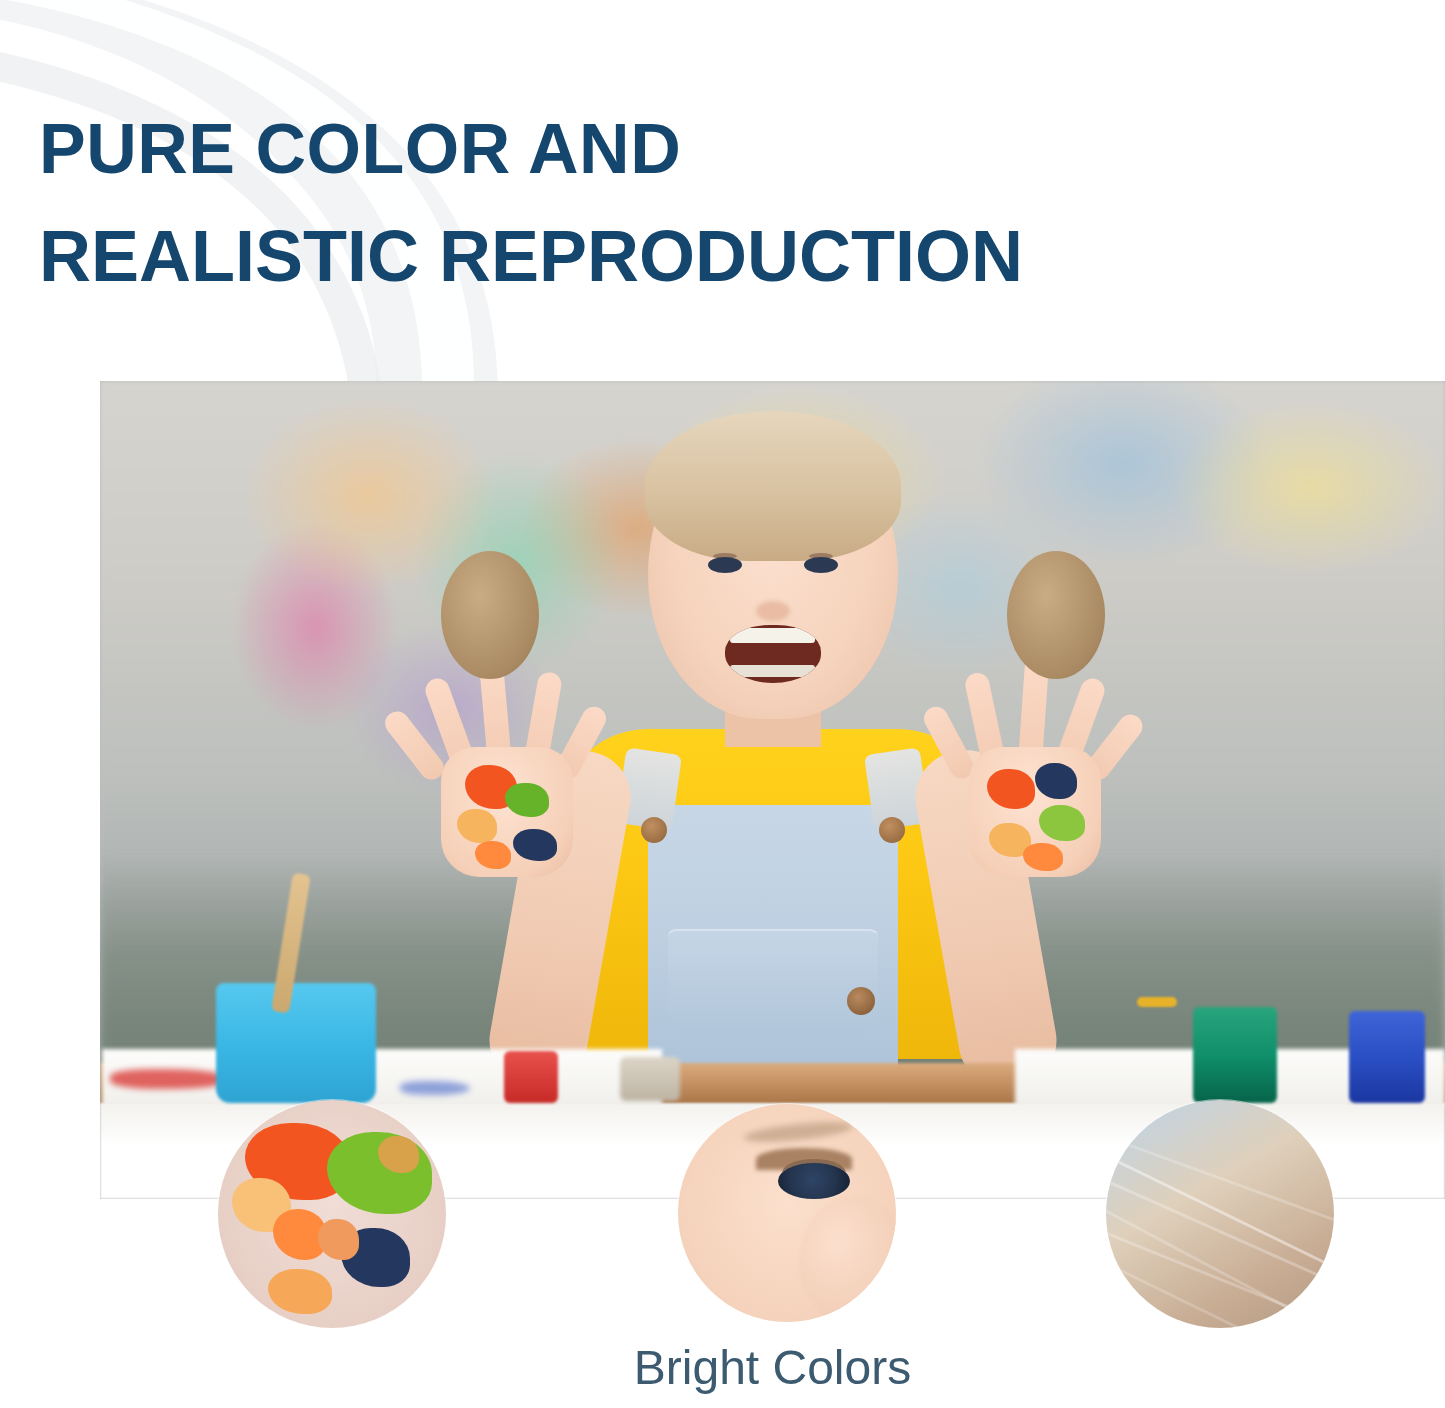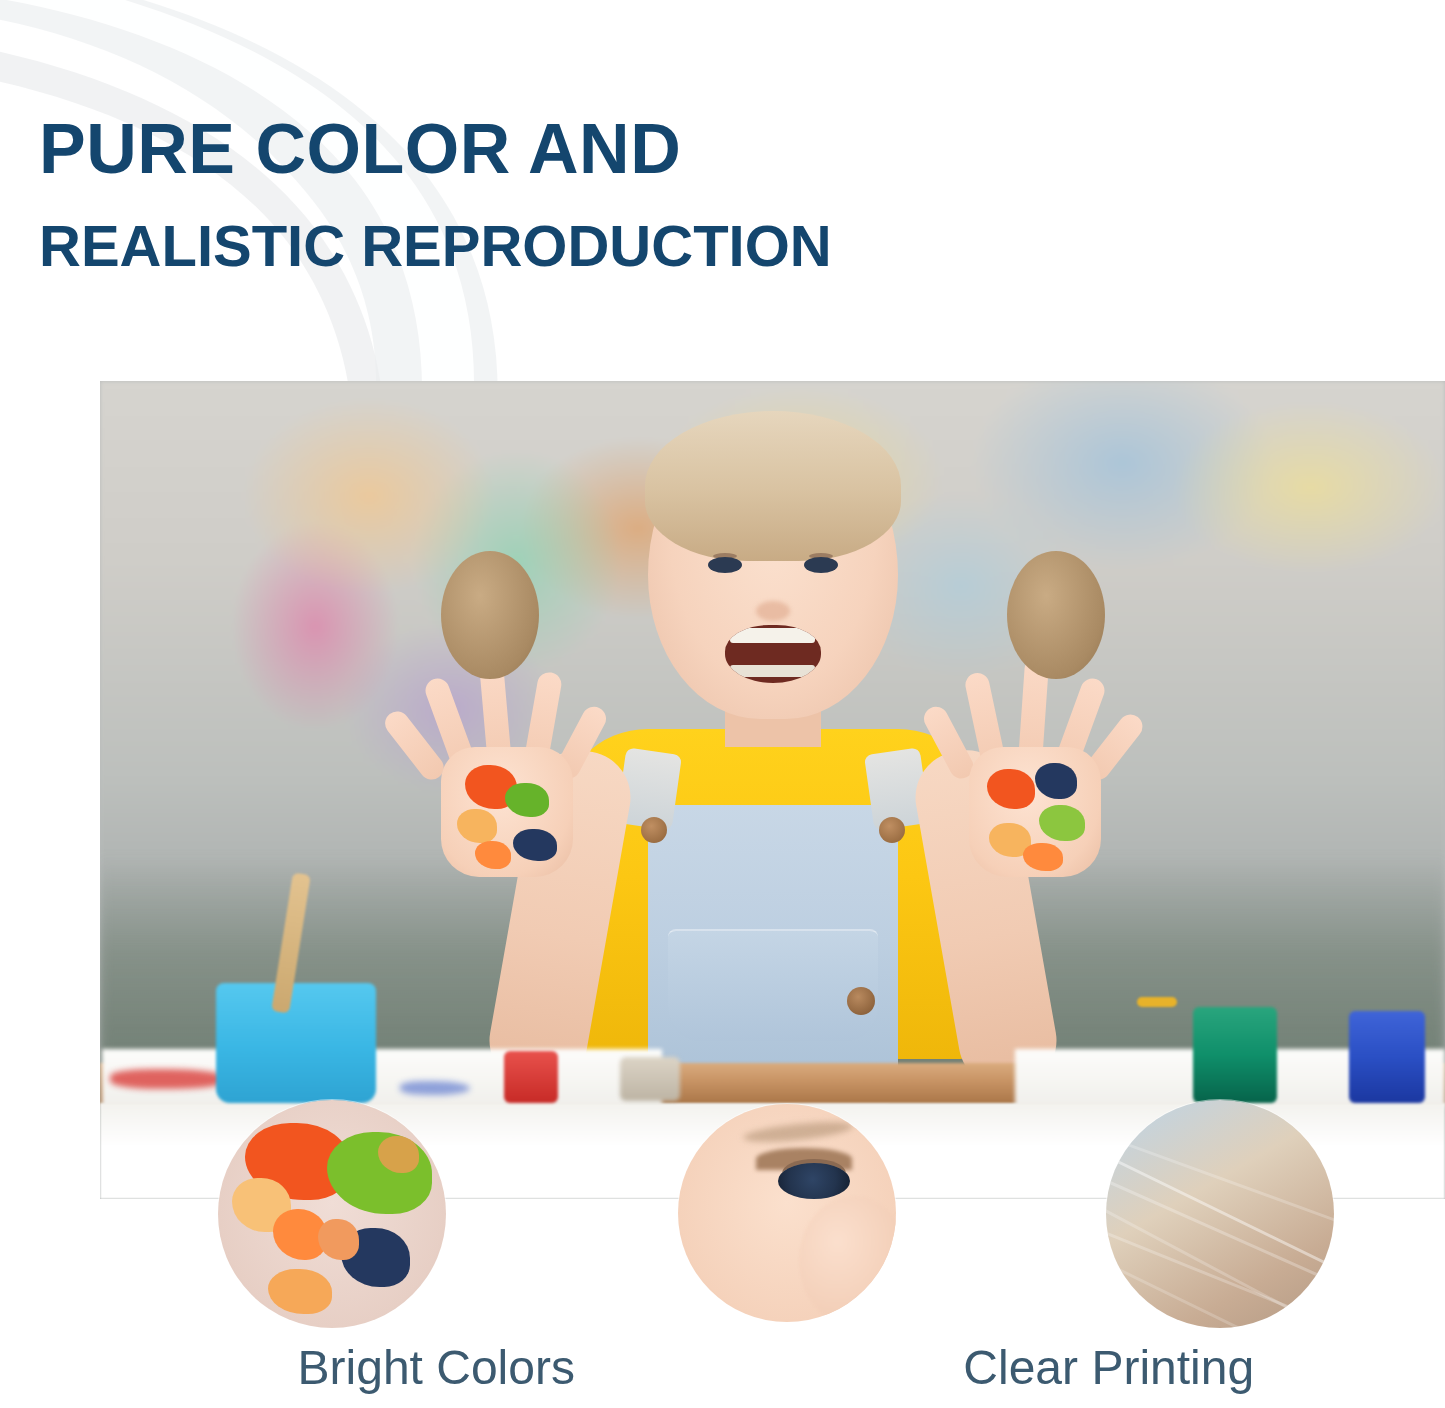--- a/index.html
+++ b/index.html
@@ -40,21 +40,21 @@
     font-size: 70px;
     line-height: 1.52;
     letter-spacing: 0.5px;
     margin-left: 39px;
   }
   .headline .line {
     display: block;
     white-space: nowrap;
   }
   .headline .line.l2 {
-    font-size: 58px;
+    font-size: 72px;
     letter-spacing: 0px;
   }
 
   
   .photo {
     position: absolute;
     left: 100px;
     top: 381px;
     width: 1345px;
     height: 818px;
@@ -559,16 +559,15 @@
     <div class="hair-strand" style="left:-4%; top:22%; width:120%; transform:rotate(26deg);"></div>
     <div class="hair-strand" style="left:-6%; top:32%; width:120%; transform:rotate(24deg); opacity:.6;"></div>
     <div class="hair-strand" style="left:-8%; top:44%; width:125%; transform:rotate(28deg); opacity:.5;"></div>
     <div class="hair-strand" style="left:-4%; top:56%; width:120%; transform:rotate(22deg); opacity:.55;"></div>
     <div class="hair-strand" style="left:-6%; top:68%; width:122%; transform:rotate(26deg); opacity:.45;"></div>
     <div class="hair-strand" style="left:-4%; top:14%; width:118%; transform:rotate(20deg); opacity:.5;"></div>
   </div>
 
   <div class="captions">
     <div class="caption">Bright Colors</div>
-    <div class="caption">Clear Printing</div>
   </div>
 
 </div>
 
 </body></html>

